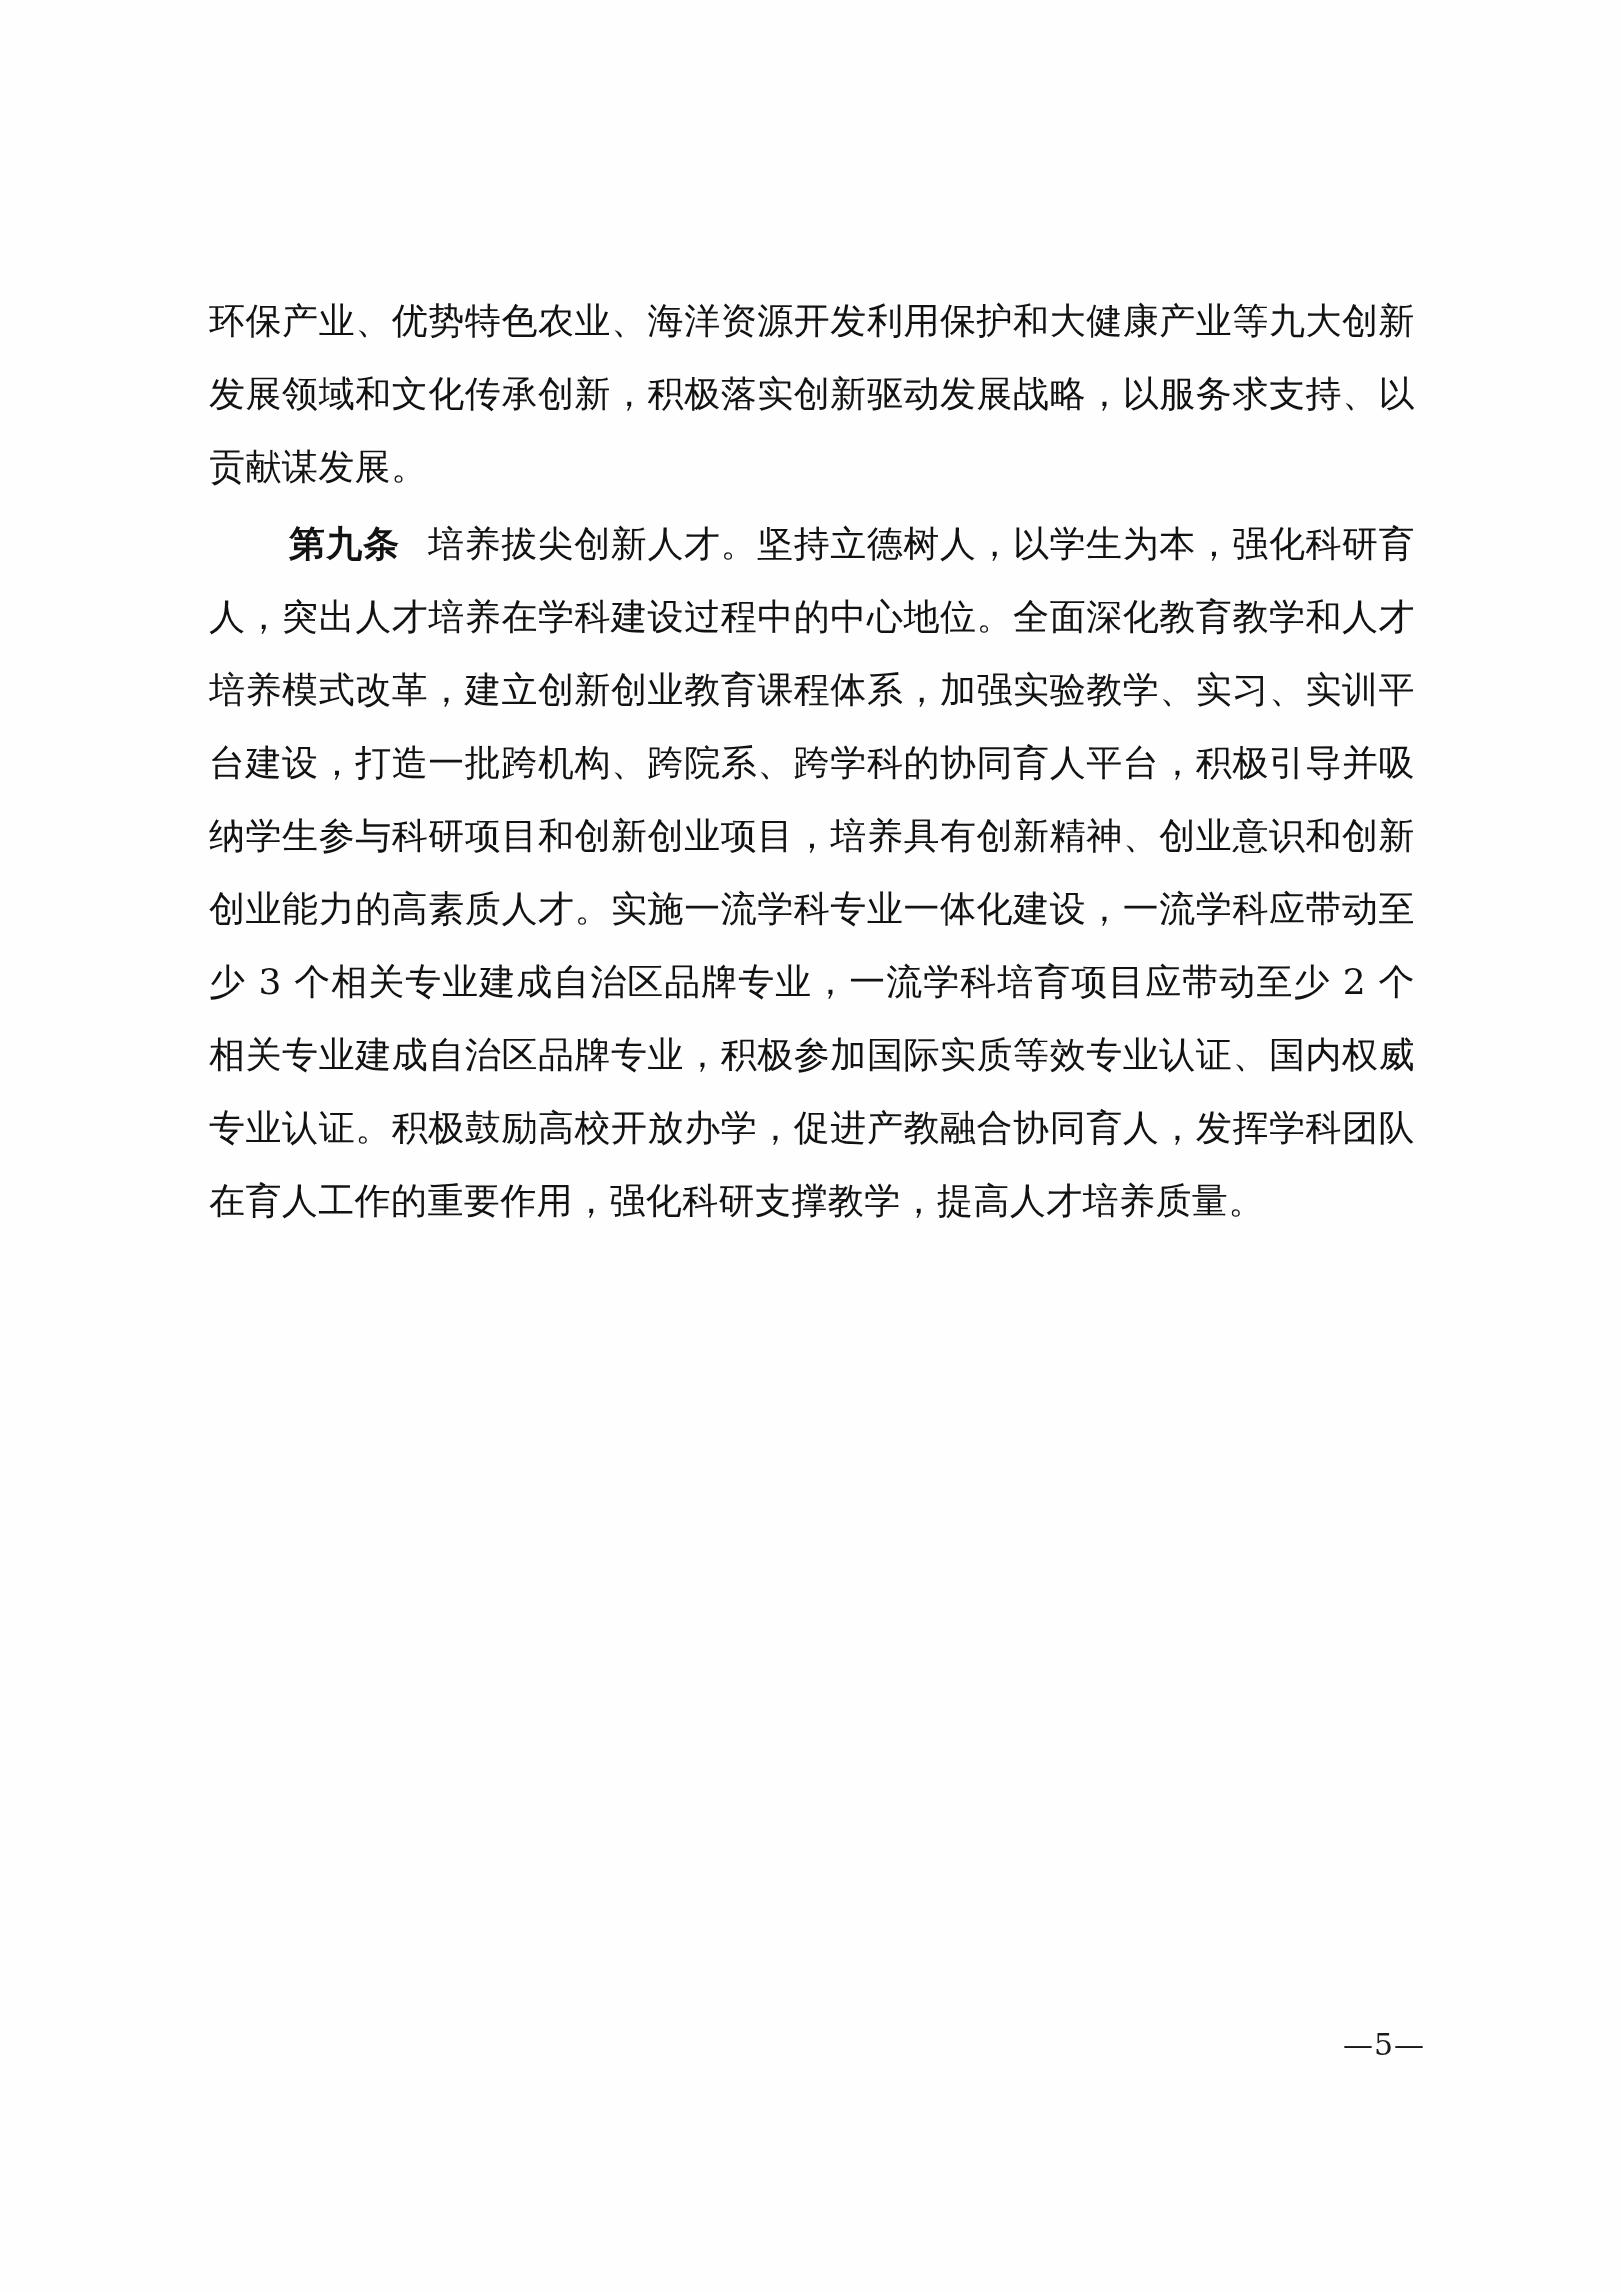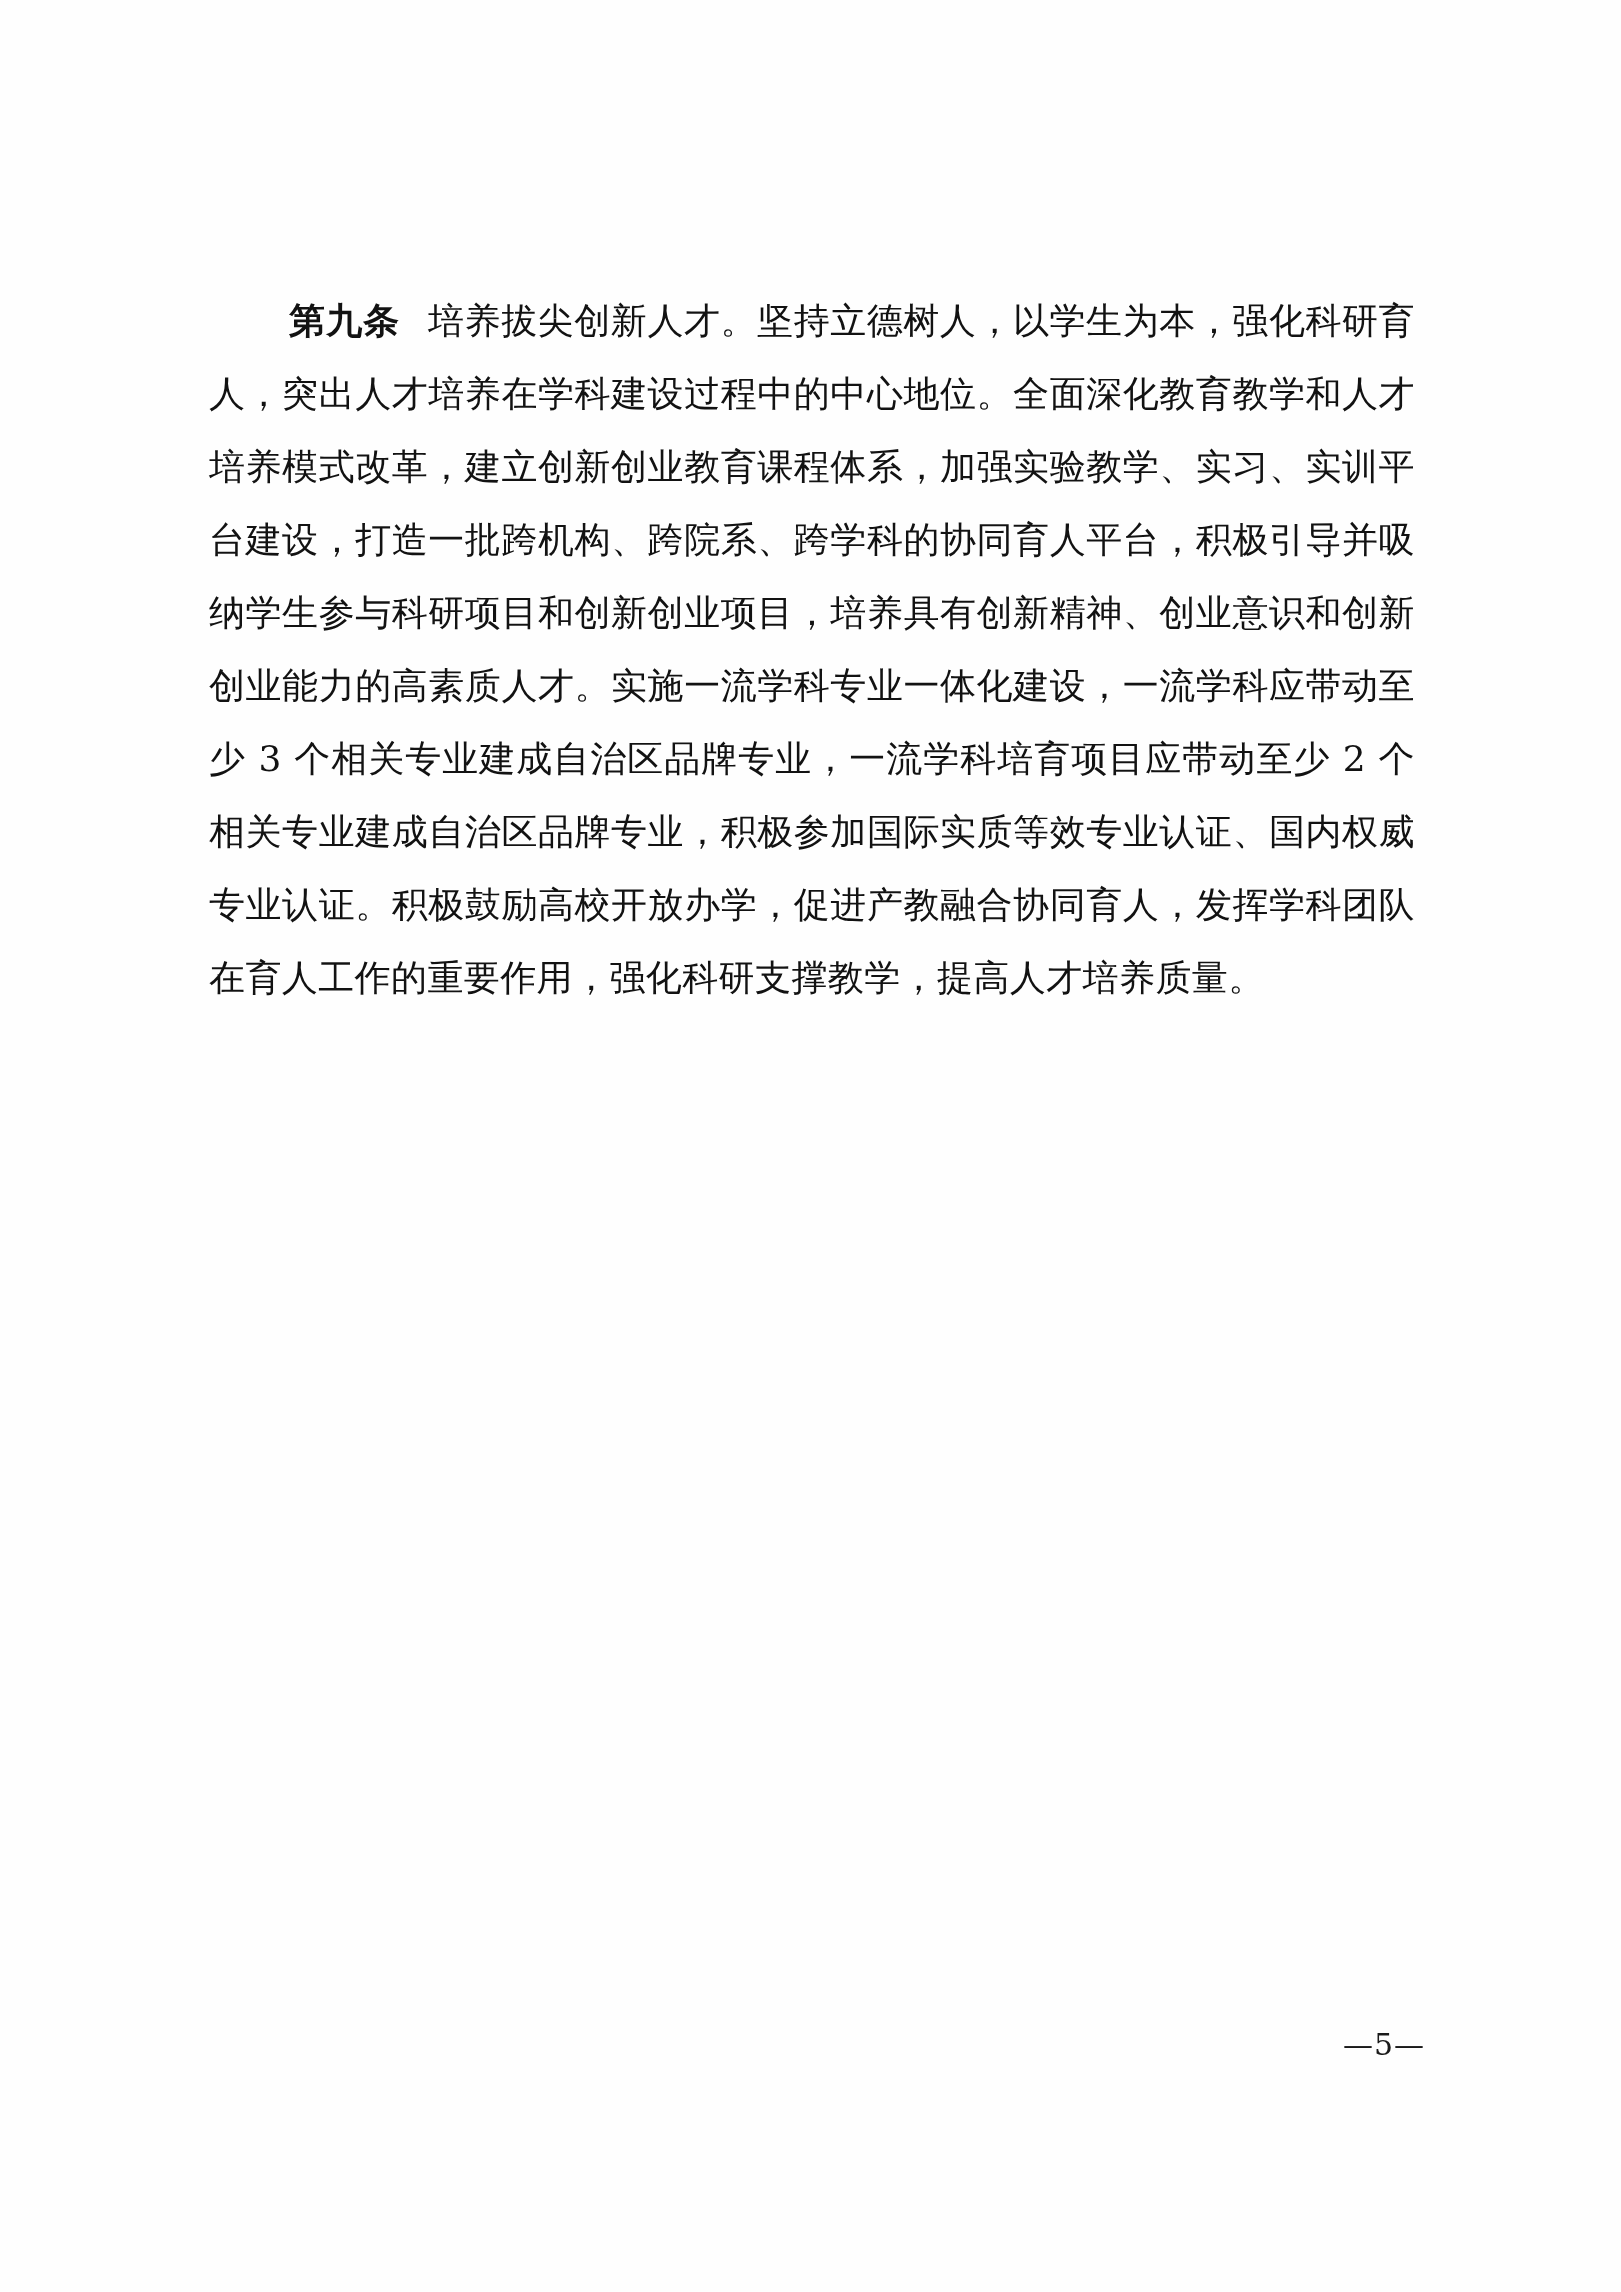--- a/index.html
+++ b/index.html
@@ -59,20 +59,23 @@
     letter-spacing: 1px;
     font-family: "DejaVu Serif", "Liberation Serif", serif;
   }
 </style>
 </head>
 <body>
 
 <div class="page">
   <div class="content">
 
+    <p class="para">
+      <span>环保产业、优势特色农业、海洋资源开发利用保护和大健康产业等九大创新发展领域和文化传承创新，积极落实创新驱动发展战略，以服务求支持、以贡献谋发展。</span>
+    </p>
 
     <p class="para indent">
       <span class="art-label">第九条</span><span class="gap"></span><span>培养拔尖创新人才。坚持立德树人，以学生为本，强化科研育人，突出人才培养在学科建设过程中的中心地位。全面深化教育教学和人才培养模式改革，建立创新创业教育课程体系，加强实验教学、实习、实训平台建设，打造一批跨机构、跨院系、跨学科的协同育人平台，积极引导并吸纳学生参与科研项目和创新创业项目，培养具有创新精神、创业意识和创新创业能力的高素质人才。实施一流学科专业一体化建设，一流学科应带动至少 3 个相关专业建成自治区品牌专业，一流学科培育项目应带动至少 2 个相关专业建成自治区品牌专业，积极参加国际实质等效专业认证、国内权威专业认证。积极鼓励高校开放办学，促进产教融合协同育人，发挥学科团队在育人工作的重要作用，强化科研支撑教学，提高人才培养质量。</span>
     </p>
 
 
   </div>
 
   <div class="page-number">—5—</div>
 </div>

